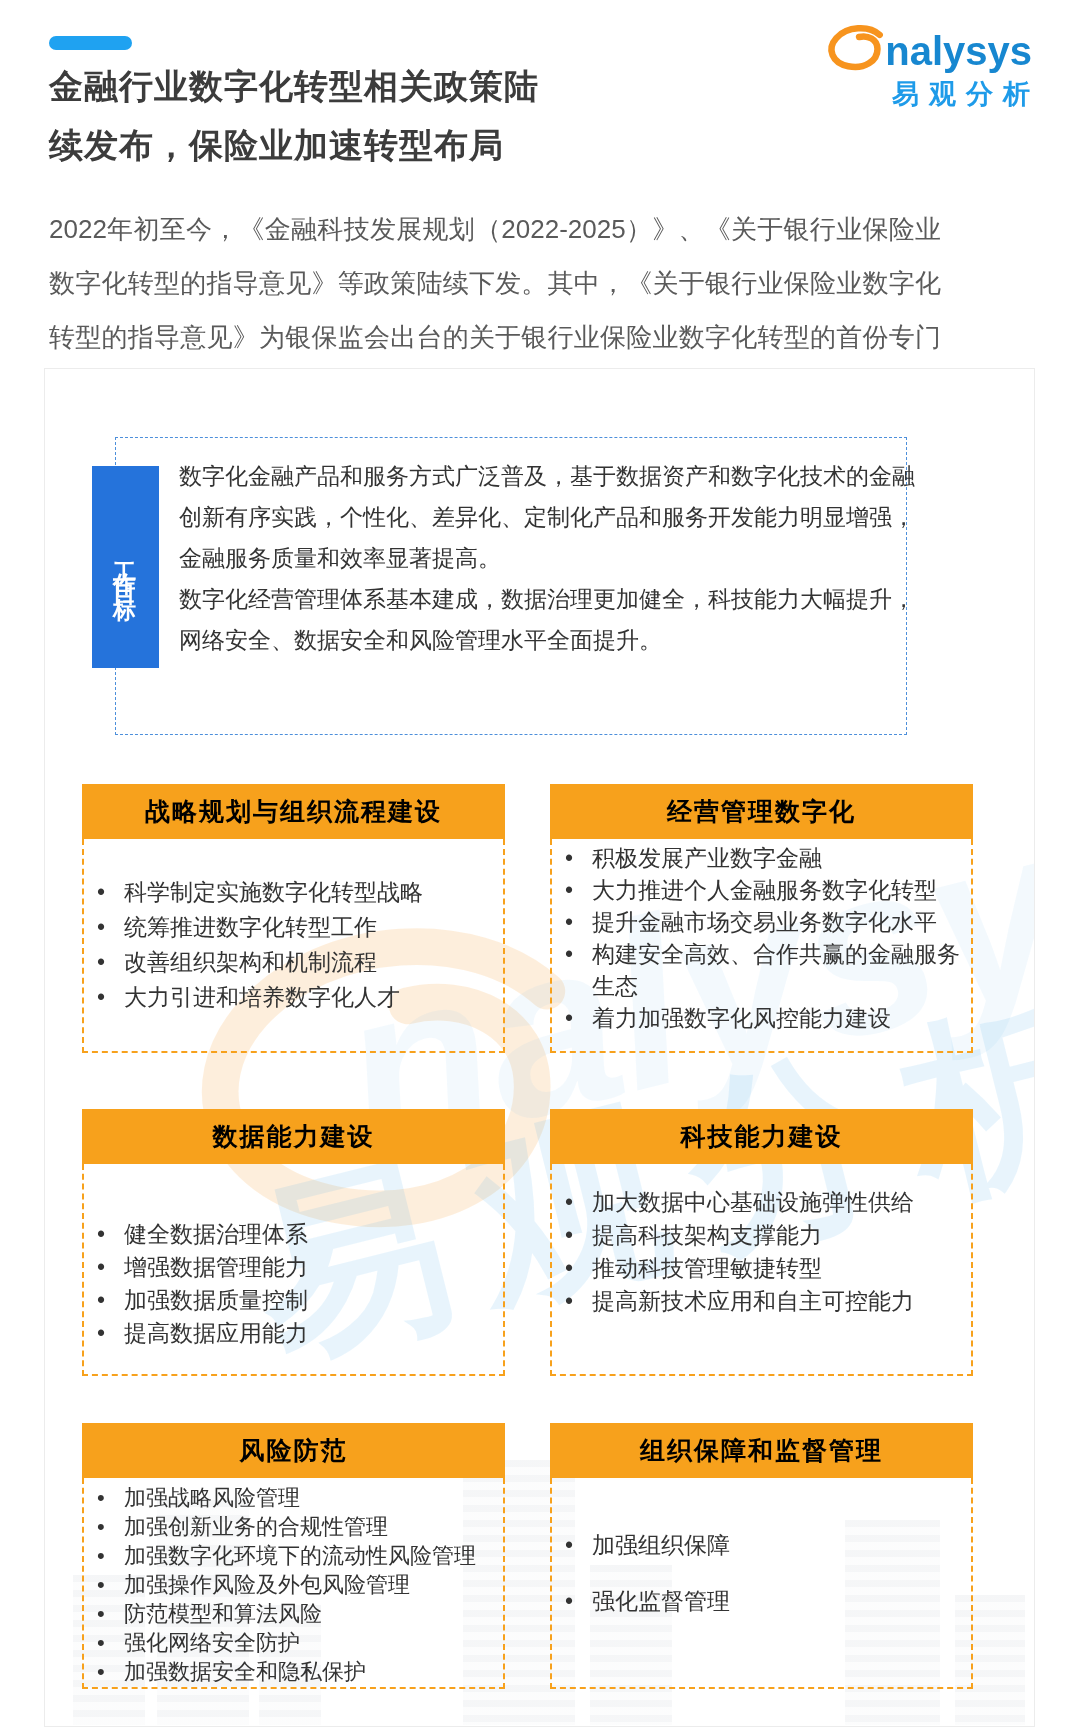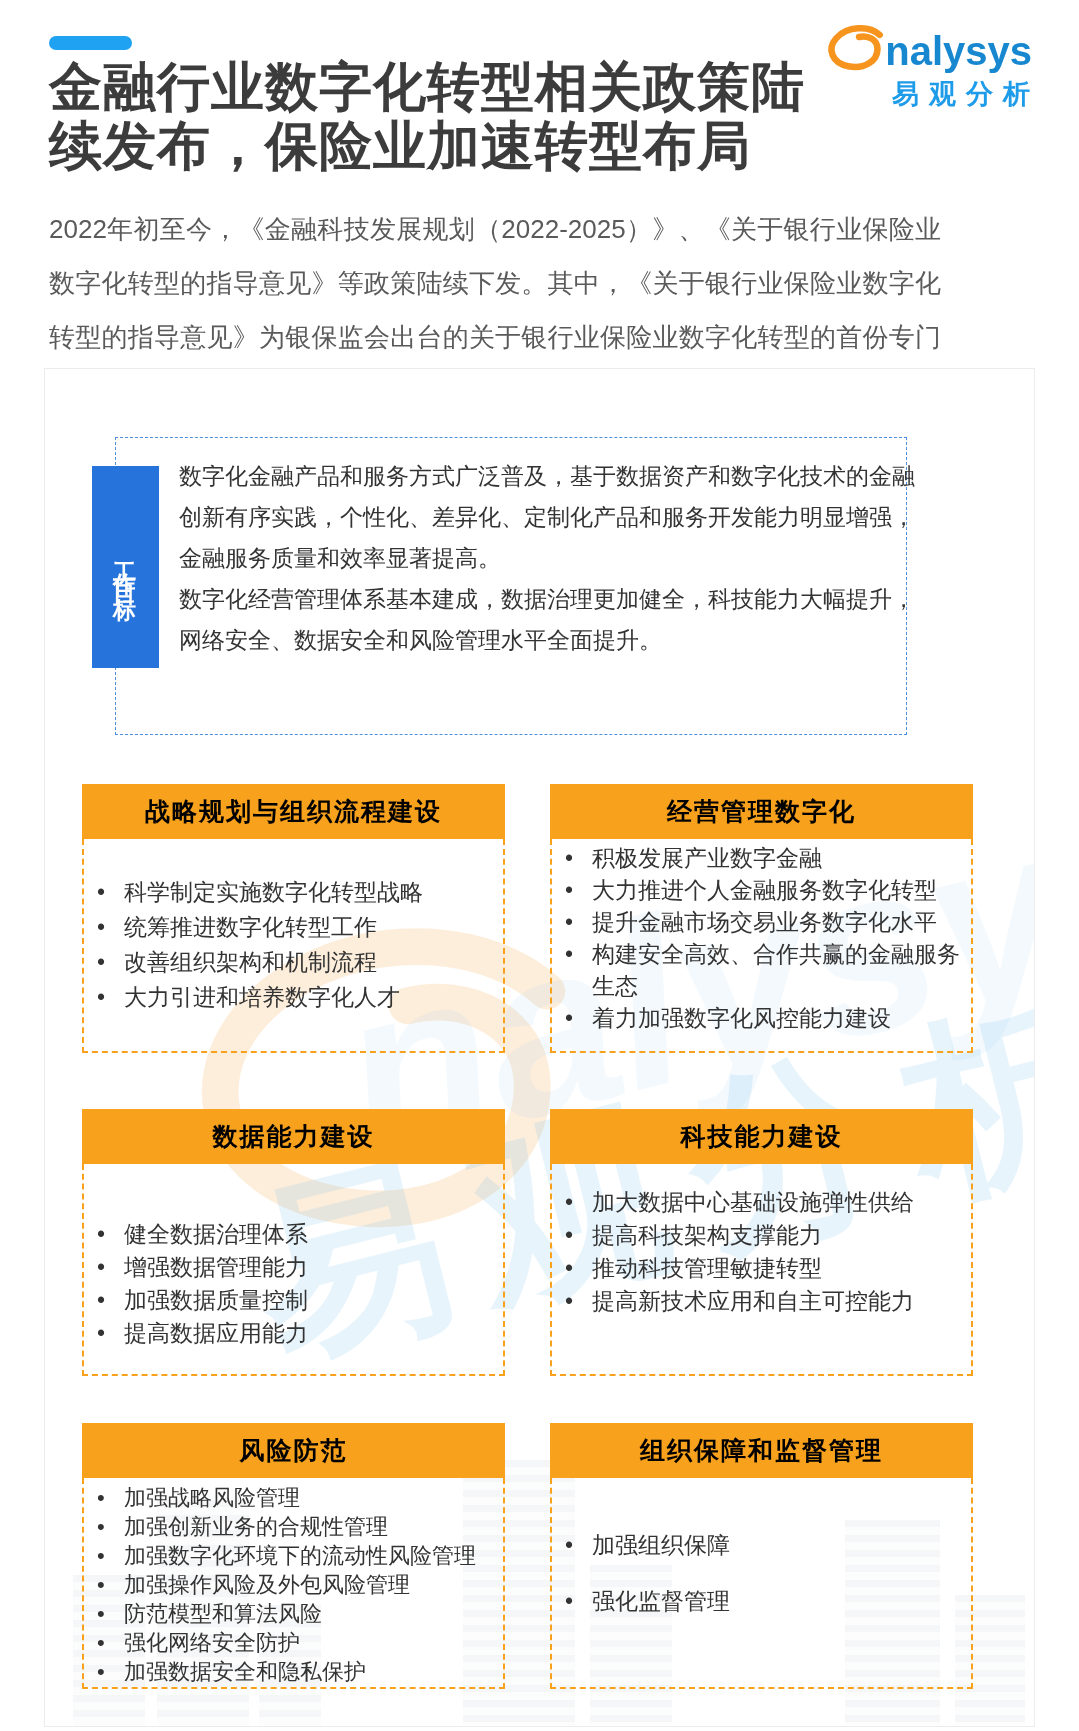--- a/index.html
+++ b/index.html
@@ -8,21 +8,21 @@
   .page { position:relative; width:1079px; height:1731px; background:#fff; overflow:hidden; margin:0 auto; }
 
   .accent-bar { position:absolute; left:49px; top:36px; width:83px; height:14px; border-radius:7px; background:#1FA2F1; }
 
   .logo { position:absolute; right:47px; top:26px; }
   .logo-row1 { display:flex; align-items:flex-start; justify-content:flex-end; }
   .logo-mark { width:70px; height:52px; margin-right:-8px; margin-top:-2px; }
   .logo-en { font-size:40px; font-weight:bold; color:#1787D0; line-height:50px; }
   .logo-cn { font-size:27px; font-weight:bold; color:#1E9BE9; letter-spacing:10px; margin-top:0px; text-align:right; margin-right:-8px; }
 
-  .title { position:absolute; left:49px; top:57px; font-size:53px; font-weight:800; color:#3C3C3C; line-height:59px; letter-spacing:1px; white-space:nowrap; }
+  .title { position:absolute; left:49px; top:57px; font-size:34px; font-weight:800; color:#3C3C3C; line-height:59px; letter-spacing:1px; white-space:nowrap; }
 
   .intro { position:absolute; left:49px; top:202px; width:892px; font-size:26px; color:#5A5A5A; line-height:54px; text-align:justify; }
 
   .panel { position:absolute; left:44px; top:368px; width:991px; height:1359px; background:#fff; border:1px solid #ECECEC; overflow:hidden; }
 
   
   .wm { position:absolute; pointer-events:none; }
   .wm-swirl { left:120px; top:540px; width:470px; height:370px; opacity:0.15; }
   .wm-en { left:290px; top:470px; font-size:235px; font-weight:bold; font-style:italic; color:#5FB2EB; opacity:0.07; transform:rotate(-14deg); white-space:nowrap; }
   .wm-cn { left:200px; top:680px; font-size:192px; font-weight:bold; color:#2B9FE8; opacity:0.10; transform:rotate(-14deg); letter-spacing:32px; white-space:nowrap; }

